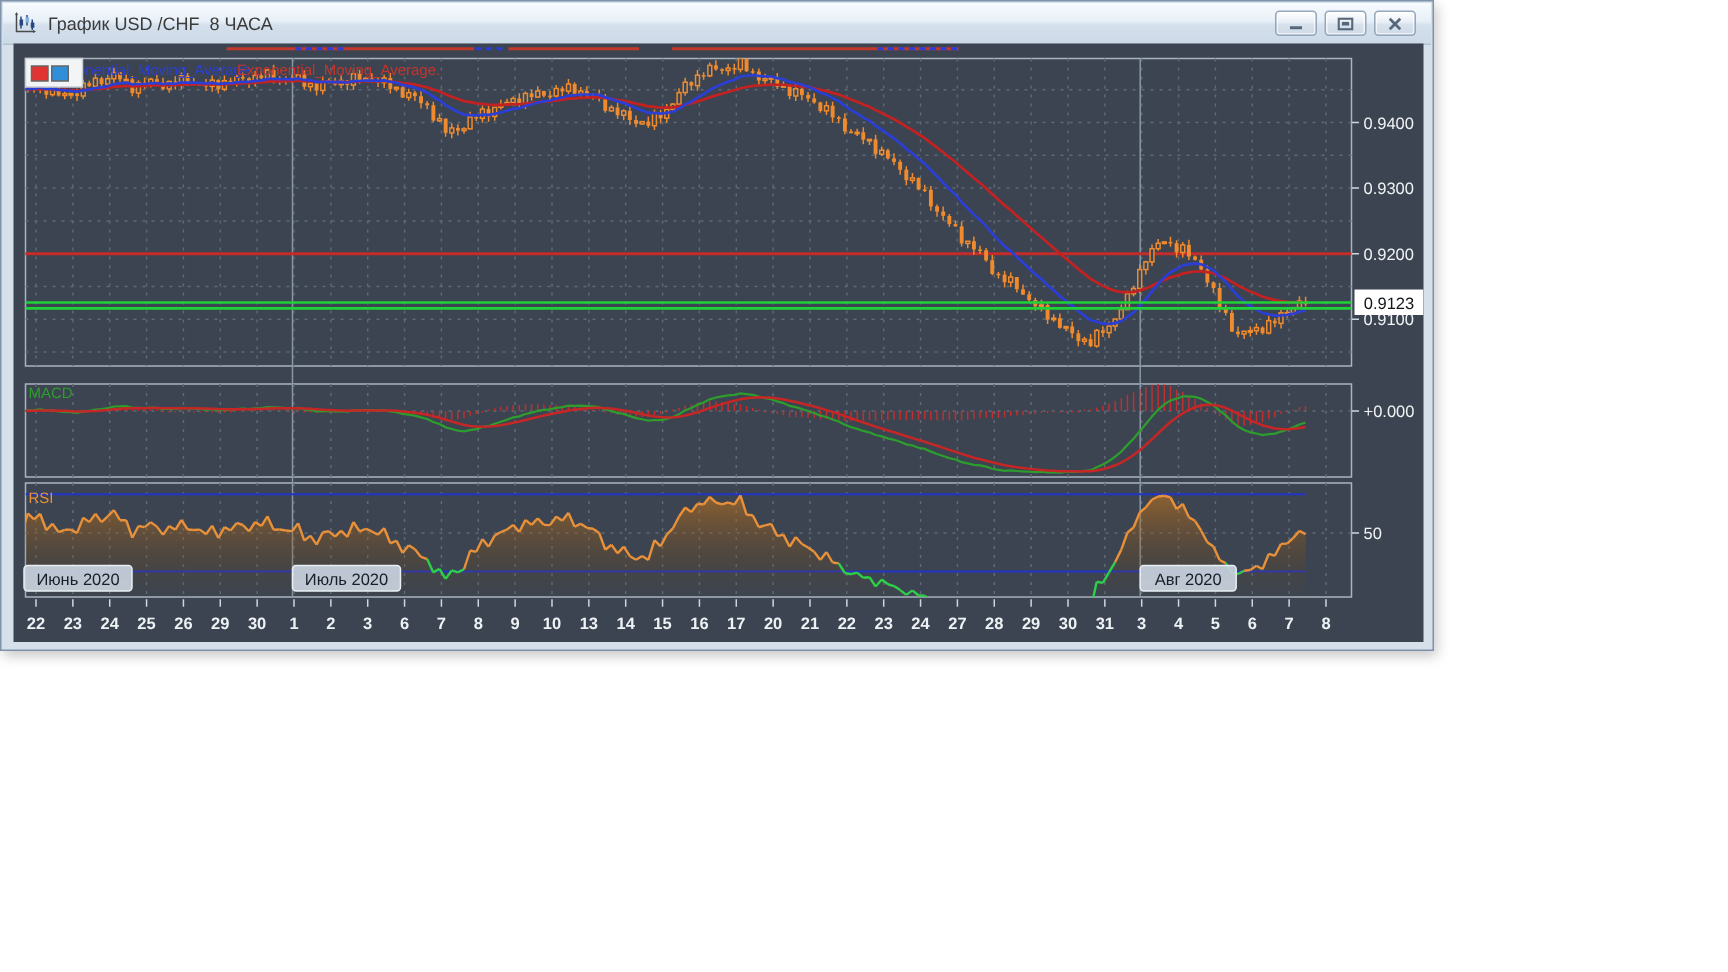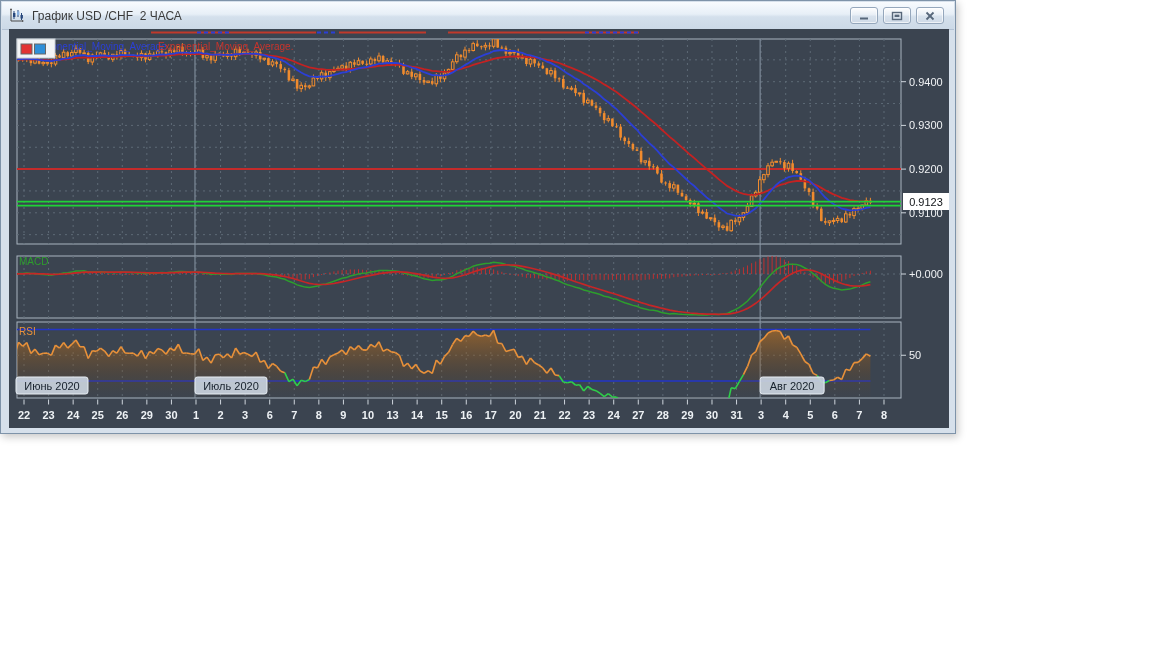--- a/index.html
+++ b/index.html
@@ -31,21 +31,21 @@
         <path d="M3 1 V13 H15" stroke="#4a4a4a" fill="none" stroke-width="1"></path>
         <path d="M2 2 L3 0 L4 2 Z" fill="#4a4a4a"></path>
         <path d="M14 12 L16 13 L14 14 Z" fill="#4a4a4a"></path>
         <line x1="6" y1="3" x2="6" y2="11" stroke="#27477c" stroke-width="1"></line>
         <rect x="5" y="5" width="2.4" height="4" fill="#27477c"></rect>
         <line x1="10" y1="2" x2="10" y2="9" stroke="#27477c" stroke-width="1"></line>
         <rect x="9" y="3.5" width="2.4" height="3.5" fill="#88b0e0"></rect>
         <line x1="13.5" y1="5" x2="13.5" y2="12" stroke="#27477c" stroke-width="1"></line>
         <rect x="12.5" y="7" width="2.4" height="3.5" fill="#27477c"></rect>
       </svg>
-      <span class="window-title">График USD /CHF  2 ЧАСА</span>
+      <span class="window-title">График USD /CHF  8 ЧАСА</span>
       <span class="winbtns">
         <button class="winbtn" title="">
           <svg width="12" height="10" viewBox="0 0 12 10">
             <line x1="2" y1="7.5" x2="10" y2="7.5" stroke="#57677a" stroke-width="2"></line>
           </svg>
         </button>
         <button class="winbtn" title="">
           <svg width="12" height="10" viewBox="0 0 12 10">
             <rect x="1.5" y="1.5" width="9" height="7" fill="none" stroke="#57677a" stroke-width="1.4"></rect>
             <rect x="3.6" y="3.6" width="4.8" height="2.4" fill="#57677a"></rect>

